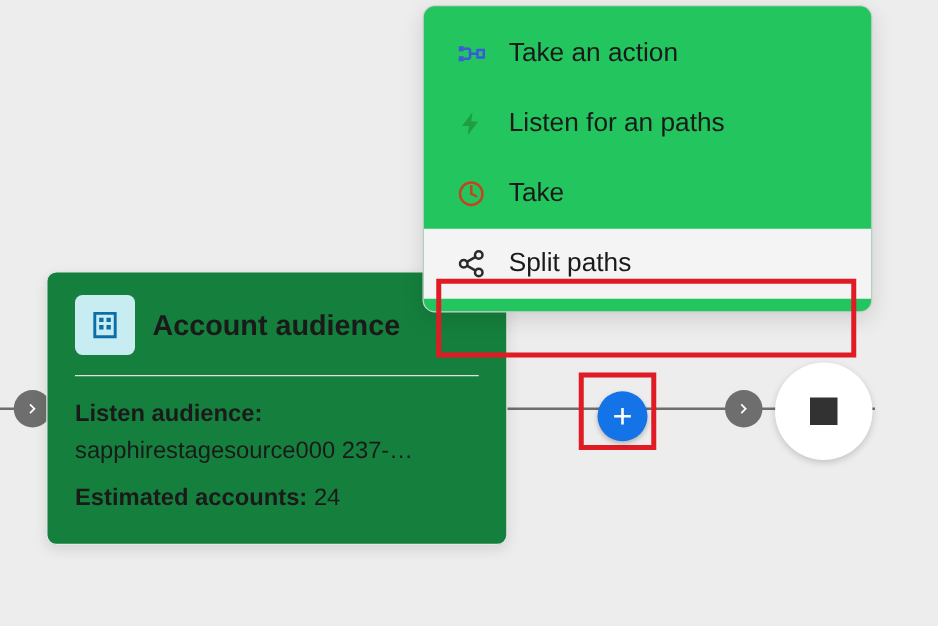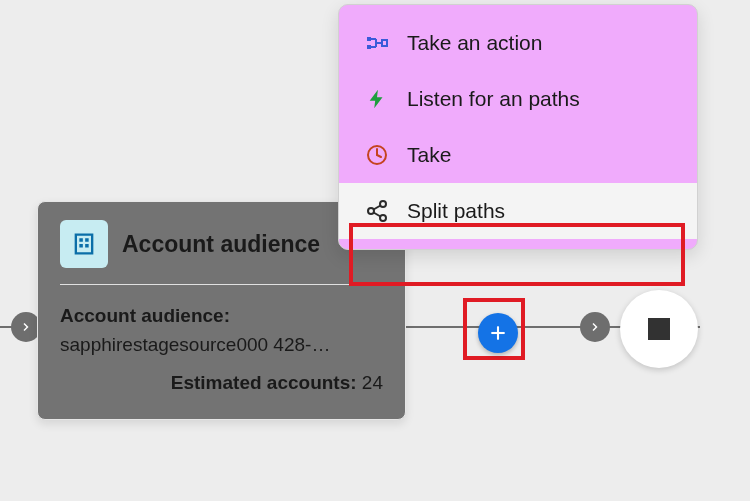--- a/index.html
+++ b/index.html
@@ -69,23 +69,23 @@
     border-radius: 50%;
     background: #1473e6;
     display: flex; align-items: center; justify-content: center;
     box-shadow: 0 2px 4px rgba(0,0,0,0.25);
   }
   .plus-btn svg { width: 20px; height: 20px; stroke: #fff; stroke-width: 2.5; }
 
   
   .audience-card {
     position: absolute;
-    left: 37px; top: 201px;
+    left: 37px; top: 217px;
     width: 369px;
-    background: #737373;
+    background: #15803d;
     border-radius: 8px;
     border: 1px solid #e6e6e6;
     box-shadow: 0 4px 10px rgba(0,0,0,0.10);
     padding: 0 0 22px 0;
   }
   .card-head {
     display: flex;
     align-items: center;
     gap: 14px;
     padding: 18px 22px 16px 22px;
@@ -111,21 +111,21 @@
     font-size: 19px;
     line-height: 1.55;
   }
   .label-strong { font-weight: 700; }
 
   
   .menu {
     position: absolute;
     left: 338px; top: 4px;
     width: 360px;
-    background: #f0abfc;
+    background: #22c55e;
     border: 1px solid #d1d1d1;
     border-radius: 10px;
     box-shadow: 0 6px 18px rgba(0,0,0,0.12);
     padding: 10px 0;
     overflow: hidden;
   }
   .menu-item {
     display: flex;
     align-items: center;
     gap: 16px;
@@ -168,24 +168,24 @@
       <div class="card-icon">
         <svg viewBox="0 0 24 24">
             <path d="M4 3h16v18H4V3zm2 2v14h12V5H6zm2 2h3v3H8V7zm5 0h3v3h-3V7zM8 12h3v3H8v-3zm5 0h3v3h-3v-3z"></path>
           </svg>
       </div>
       <div class="card-title">Account audience</div>
     </div>
     <div class="card-divider"></div>
     <div class="card-body">
       <div>
-        <span class="label-strong">Account audience:</span>
+        <span class="label-strong">Listen audience:</span>
       </div>
-      <div>sapphirestagesource000 428-…</div>
-      <div style="margin-top:8px;text-align:right;">
+      <div>sapphirestagesource000 237-…</div>
+      <div style="margin-top:8px;">
         <span class="label-strong">Estimated accounts:</span>
         <span>24</span>
       </div>
     </div>
   </div>
 
   <div class="chevron-circle chevron-right">
     <svg viewBox="0 0 24 24">
         <path d="M9 4l8 8-8 8-2-2 6-6-6-6z"></path>
       </svg>

